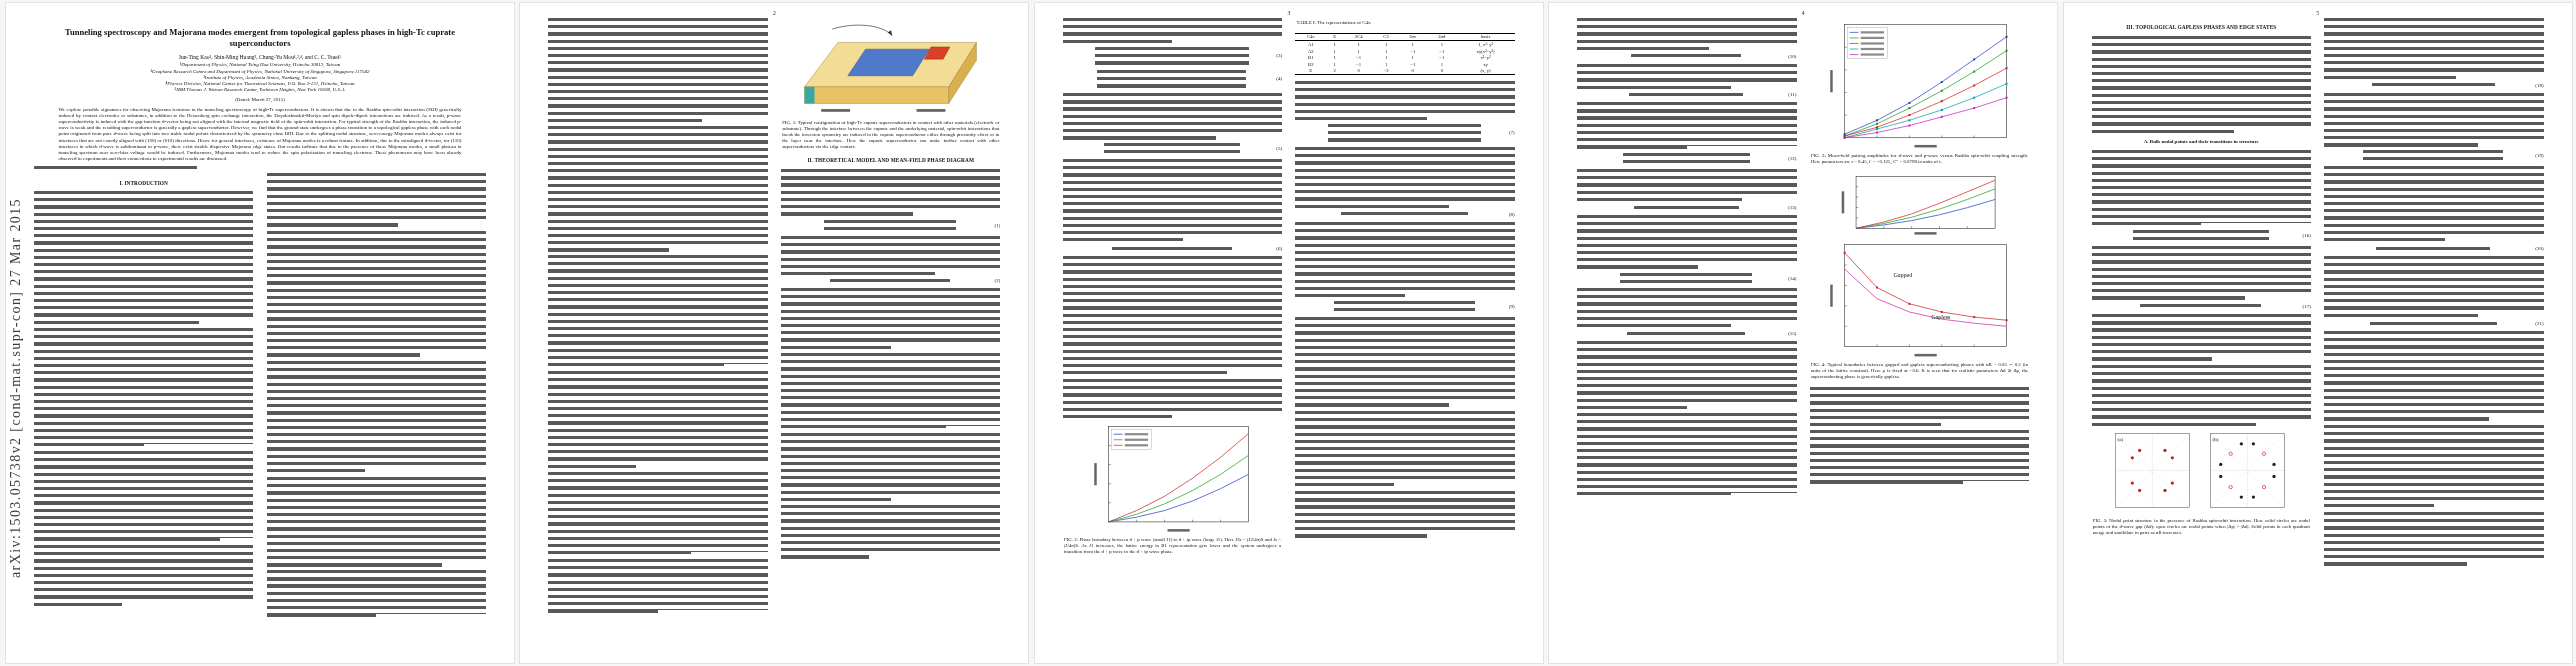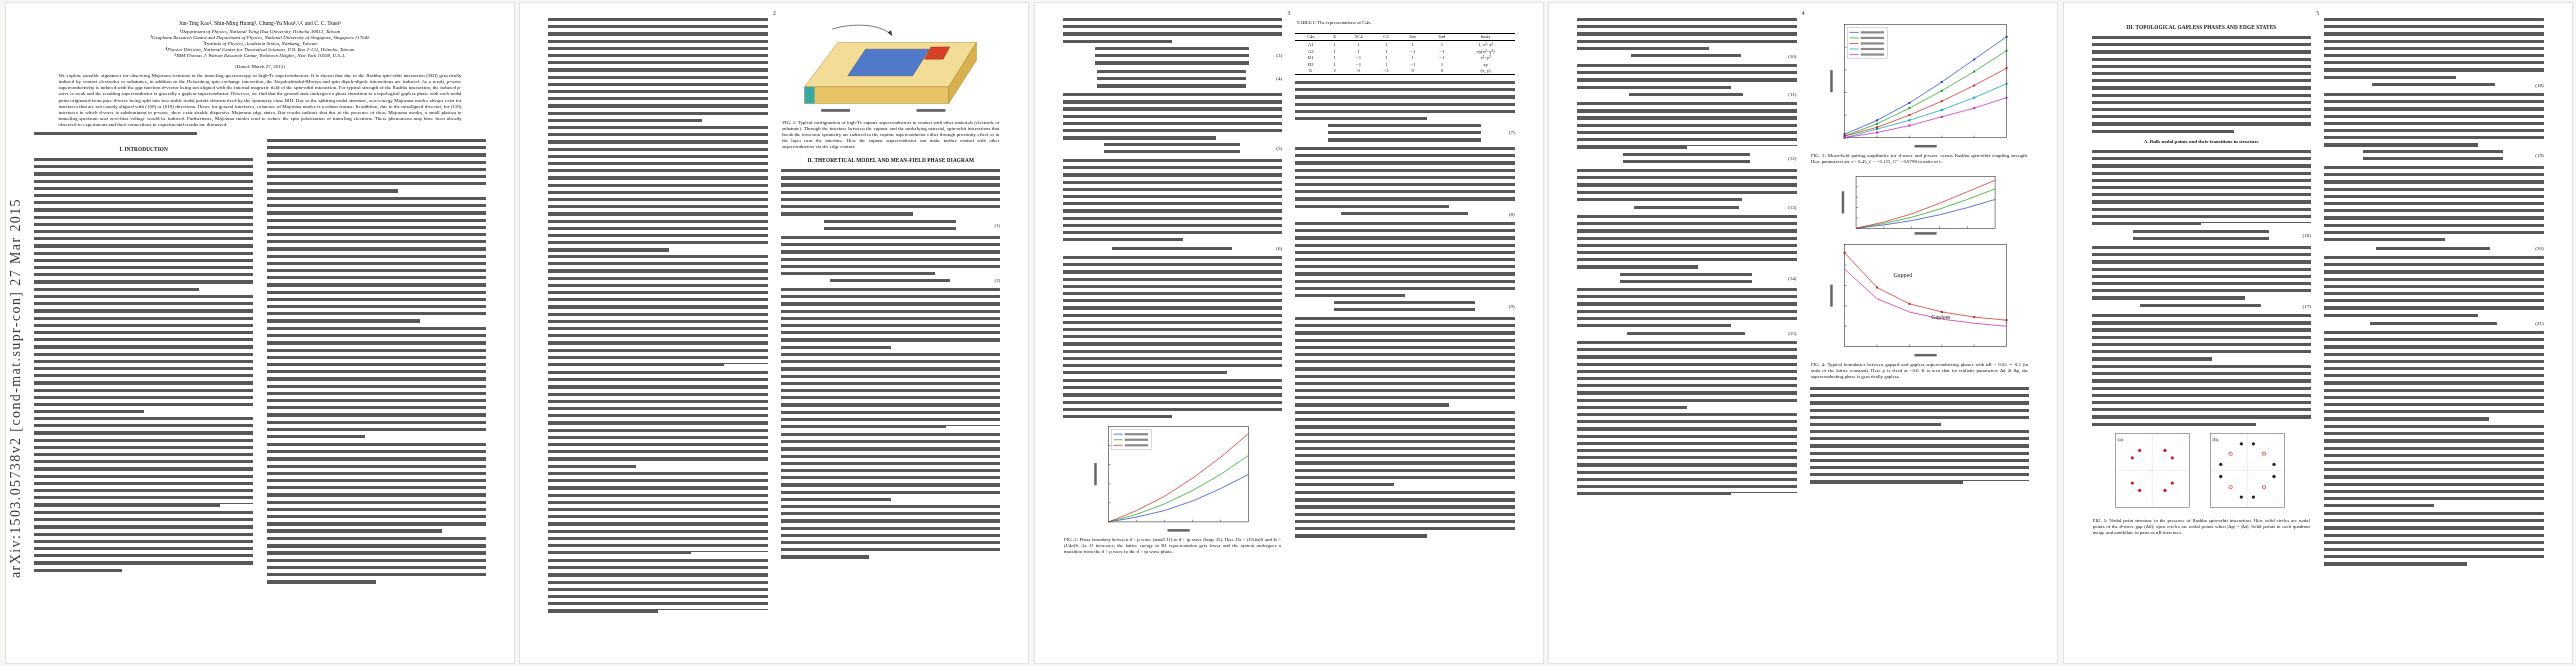--- a/index.html
+++ b/index.html
@@ -54,20 +54,21 @@
 </style>
 </head>
 <body>
 
 <div class="spread">
 
   <section class="page">
     <div class="stamp">arXiv:1503.05738v2  [cond-mat.supr-con]  27 Mar 2015</div>
     <div class="page-inner">
       <div class="pheader">
+        <div class="title">Tunneling spectroscopy and Majorana modes emergent from topological gapless phases in high-Tc cuprate superconductors</div>
         <div class="authors">Jun-Ting Kao¹, Shin-Ming Huang², Chung-Yu Mou¹,³,⁴, and C. C. Tsuei⁵</div>
         <div>
           <div class="affil">¹Department of Physics, National Tsing Hua University, Hsinchu 30013, Taiwan</div>
           <div class="affil">²Graphene Research Centre and Department of Physics, National University of Singapore, Singapore 117542</div>
           <div class="affil">³Institute of Physics, Academia Sinica, Nankang, Taiwan</div>
           <div class="affil">⁴Physics Division, National Center for Theoretical Sciences, P.O. Box 2-131, Hsinchu, Taiwan</div>
           <div class="affil">⁵IBM Thomas J. Watson Research Center, Yorktown Heights, New York 10598, U.S.A.</div>
         </div>
         <div class="dateline">(Dated: March 27, 2015)</div>
         <div class="abstract">We explore possible signatures for observing Majorana fermions in the tunneling spectroscopy of high-Tc superconductors. It is shown that due to the Rashba spin-orbit interaction (SOI) generically induced by contact electrodes or substrates, in addition to the Heisenberg spin exchange interaction, the Dzyaloshinskii-Moriya and spin dipole-dipole interactions are induced. As a result, p-wave superconductivity is induced with the gap function d-vector being not aligned with the internal magnetic field of the spin-orbit interaction. For typical strength of the Rashba interaction, the induced p-wave is weak and the resulting superconductor is generally a gapless superconductor. However, we find that the ground state undergoes a phase transition to a topological gapless phase with each nodal point originated from pure d-wave being split into two stable nodal points characterized by the symmetry class DIII. Due to the splitting nodal structure, zero-energy Majorana modes always exist for interfaces that are not exactly aligned with (100) or (010) directions. Hence for general interfaces, existence of Majorana modes is a robust feature. In addition, due to the misaligned d-vector, for (110) interfaces in which d-wave is subdominant to p-wave, there exist sizable dispersive Majorana edge states. Our results indicate that due to the presence of these Majorana modes, a small plateau in tunneling spectrum near zero-bias voltage would be induced. Furthermore, Majorana modes tend to reduce the spin polarization of tunneling electrons. These phenomena may have been already observed in experiments and their connections to experimental results are discussed.</div>

